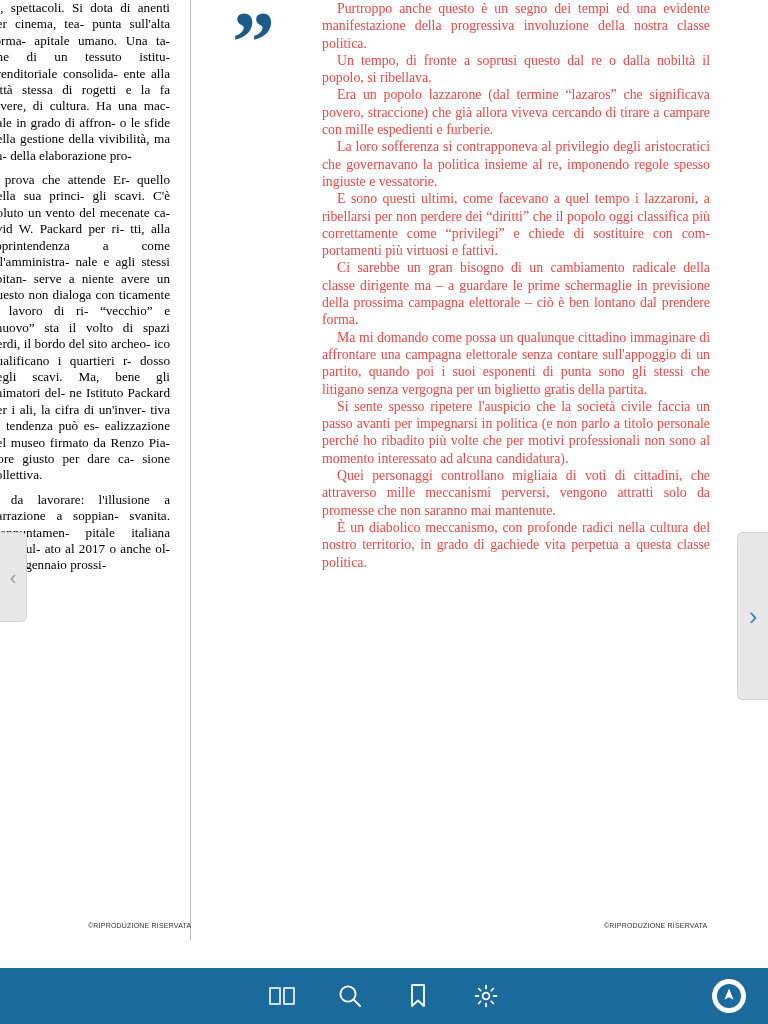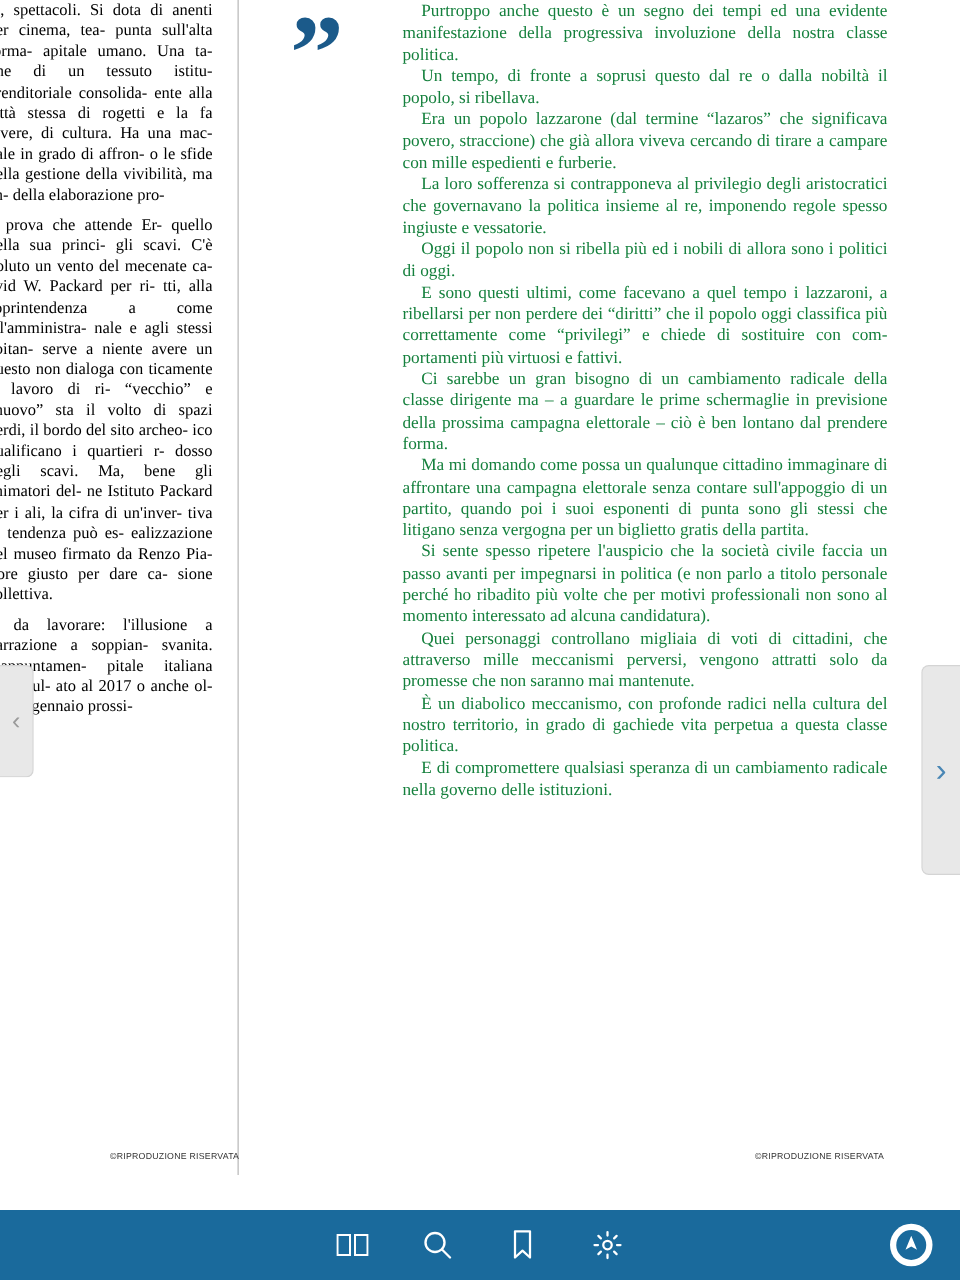--- a/index.html
+++ b/index.html
@@ -63,21 +63,21 @@
   .col-right {
     position: absolute;
     left: 322px;
     top: 0;
     width: 388px;
   }
   .col-right .body-text {
     font-size: 13.8px;
     line-height: 17.3px;
     text-align: justify;
-    color: #15803d;
+    color: #ef4444;
   }
   .col-right .body-text p {
     margin: 0;
     text-indent: 15px;
   }
   .col-right .body-text p.first {
     text-indent: 15px;
   }
 
   
@@ -214,28 +214,26 @@
   <div class="divider"></div>
 
   <div class="quote-mark">”</div>
 
   <div class="col-right">
     <div class="body-text">
       <p class="first">Purtroppo anche questo è un segno dei tempi ed una evidente manifestazione della progressiva involuzione della nostra classe politica.</p>
       <p>Un tempo, di fronte a soprusi questo dal re o dal­la nobiltà il popolo, si ribellava.</p>
       <p>Era un popolo lazzarone (dal termine “lazaros” che significava povero, straccione) che già allora viveva cercando di tirare a campare con mille espe­dienti e furberie.</p>
       <p>La loro sofferenza si contrapponeva al privile­gio degli aristocratici che governavano la politica insieme al re, imponendo regole spesso ingiuste e vessatorie.</p>
-      <p>Oggi il popolo non si ribella più ed i nobili di allo­ra sono i politici di oggi.</p>
       <p>E sono questi ultimi, come facevano a quel tem­po i lazzaroni, a ribellarsi per non perdere dei “di­ritti” che il popolo oggi classifica più correttamen­te come “privilegi” e chiede di sostituire con com­portamenti più virtuosi e fattivi.</p>
       <p>Ci sarebbe un gran bisogno di un cambiamento radicale della classe dirigente ma – a guardare le prime schermaglie in previsione della prossima campagna elettorale – ciò è ben lontano dal pren­dere forma.</p>
       <p>Ma mi domando come possa un qualunque citta­dino immaginare di affrontare una campagna elettorale senza contare sull'appoggio di un parti­to, quando poi i suoi esponenti di punta sono gli stessi che litigano senza vergogna per un biglietto gratis della partita.</p>
       <p>Si sente spesso ripetere l'auspicio che la società civile faccia un passo avanti per impegnarsi in poli­tica (e non parlo a titolo personale perché ho riba­dito più volte che per motivi professionali non so­no al momento interessato ad alcuna candidatu­ra).</p>
       <p>Quei personaggi controllano migliaia di voti di cittadini, che attraverso mille meccanismi perver­si, vengono attratti solo da promesse che non sa­ranno mai mantenute.</p>
       <p>È un diabolico meccanismo, con profonde radici nella cultura del nostro territorio, in grado di ga­chiede vita perpetua a questa classe politica.</p>
-      <p>E di compromettere qualsiasi speranza di un cambiamento radicale nella governo delle istitu­zioni.</p>
     </div>
   </div>
 
   <div class="copyright copy-left">©RIPRODUZIONE RISERVATA</div>
   <div class="copyright copy-right">©RIPRODUZIONE RISERVATA</div>
 
   <div class="handle handle-left">‹</div>
   <div class="handle handle-right">›</div>
 
 </div>

